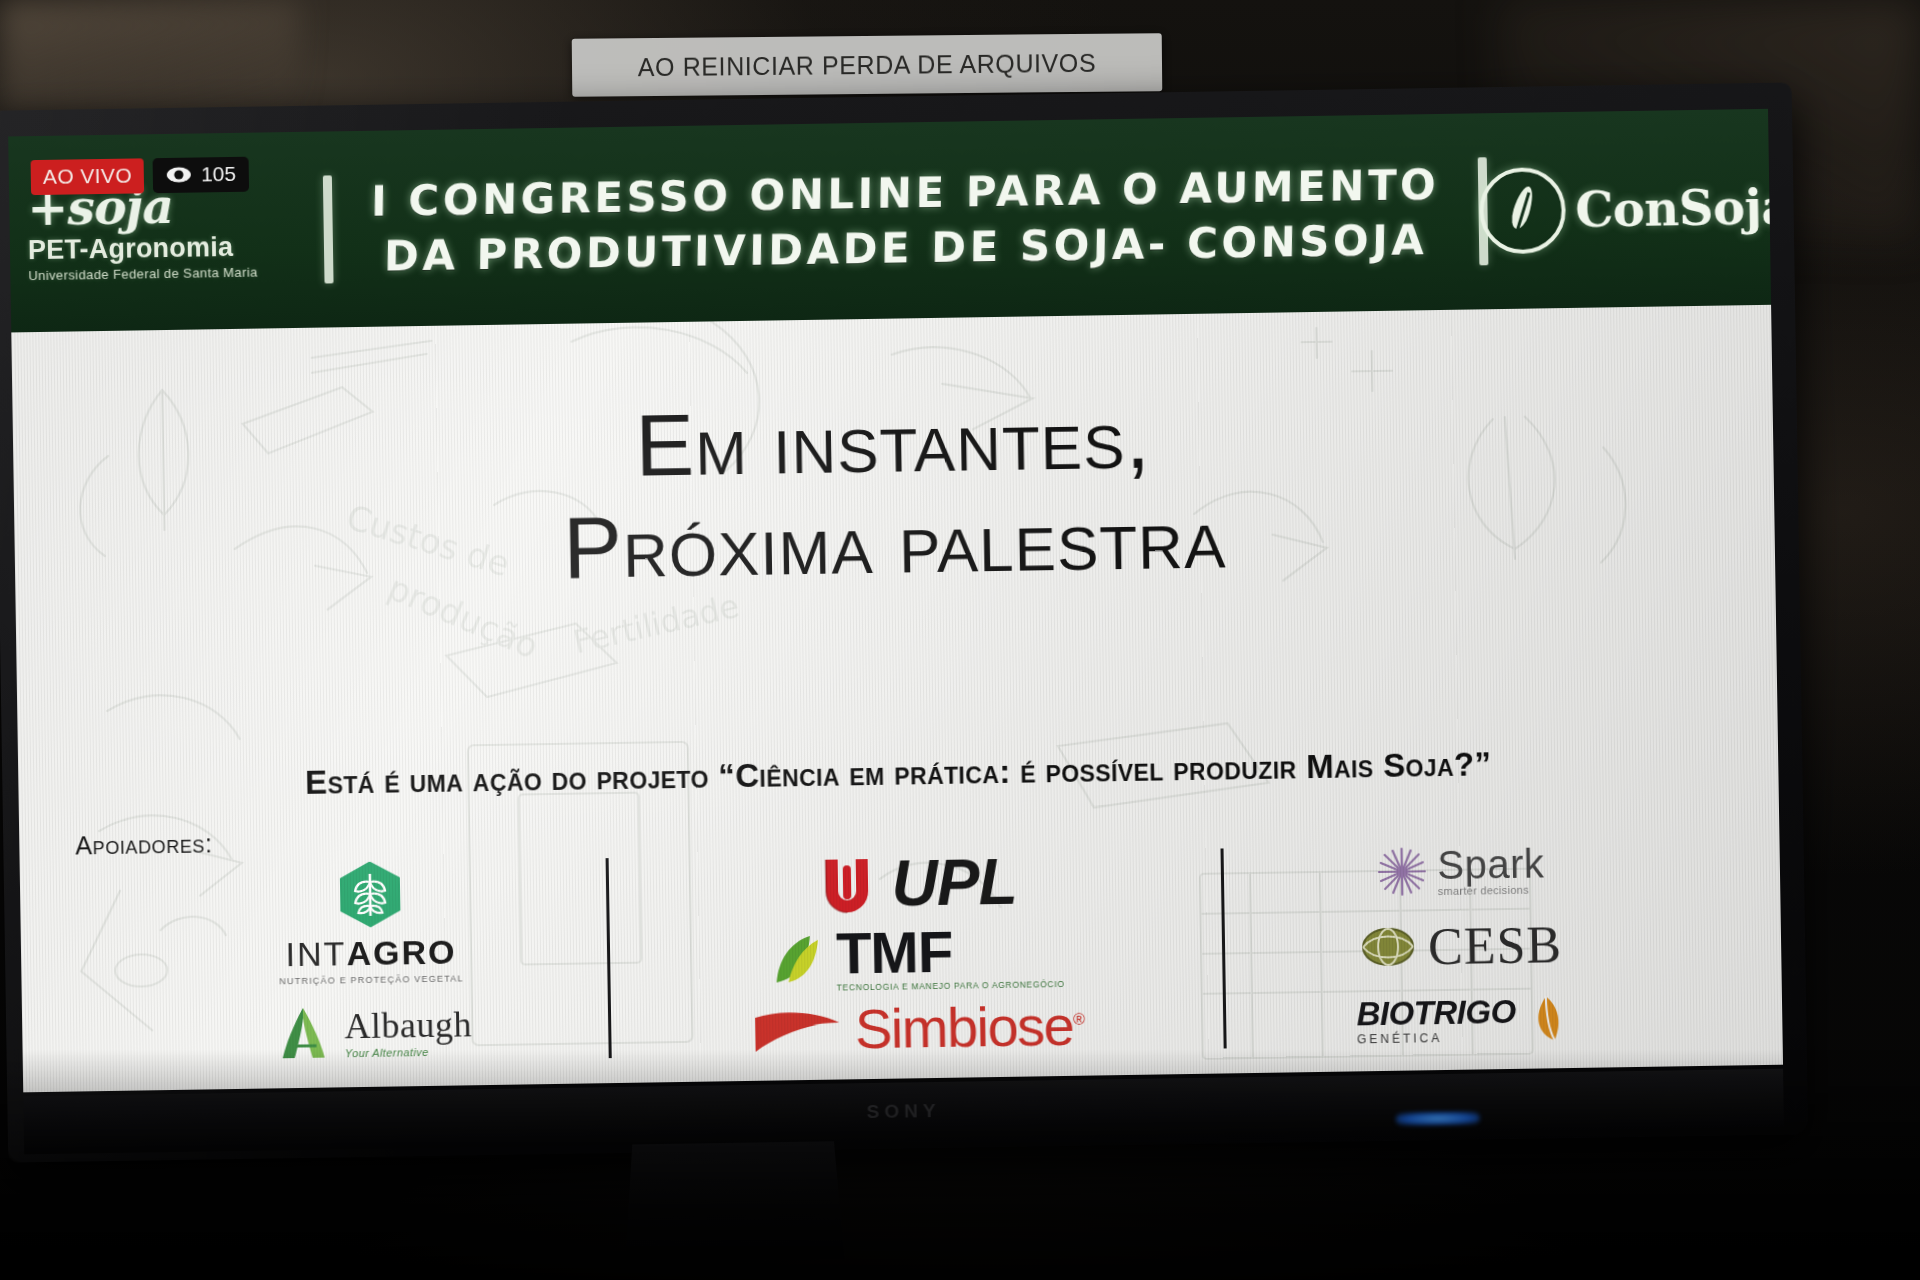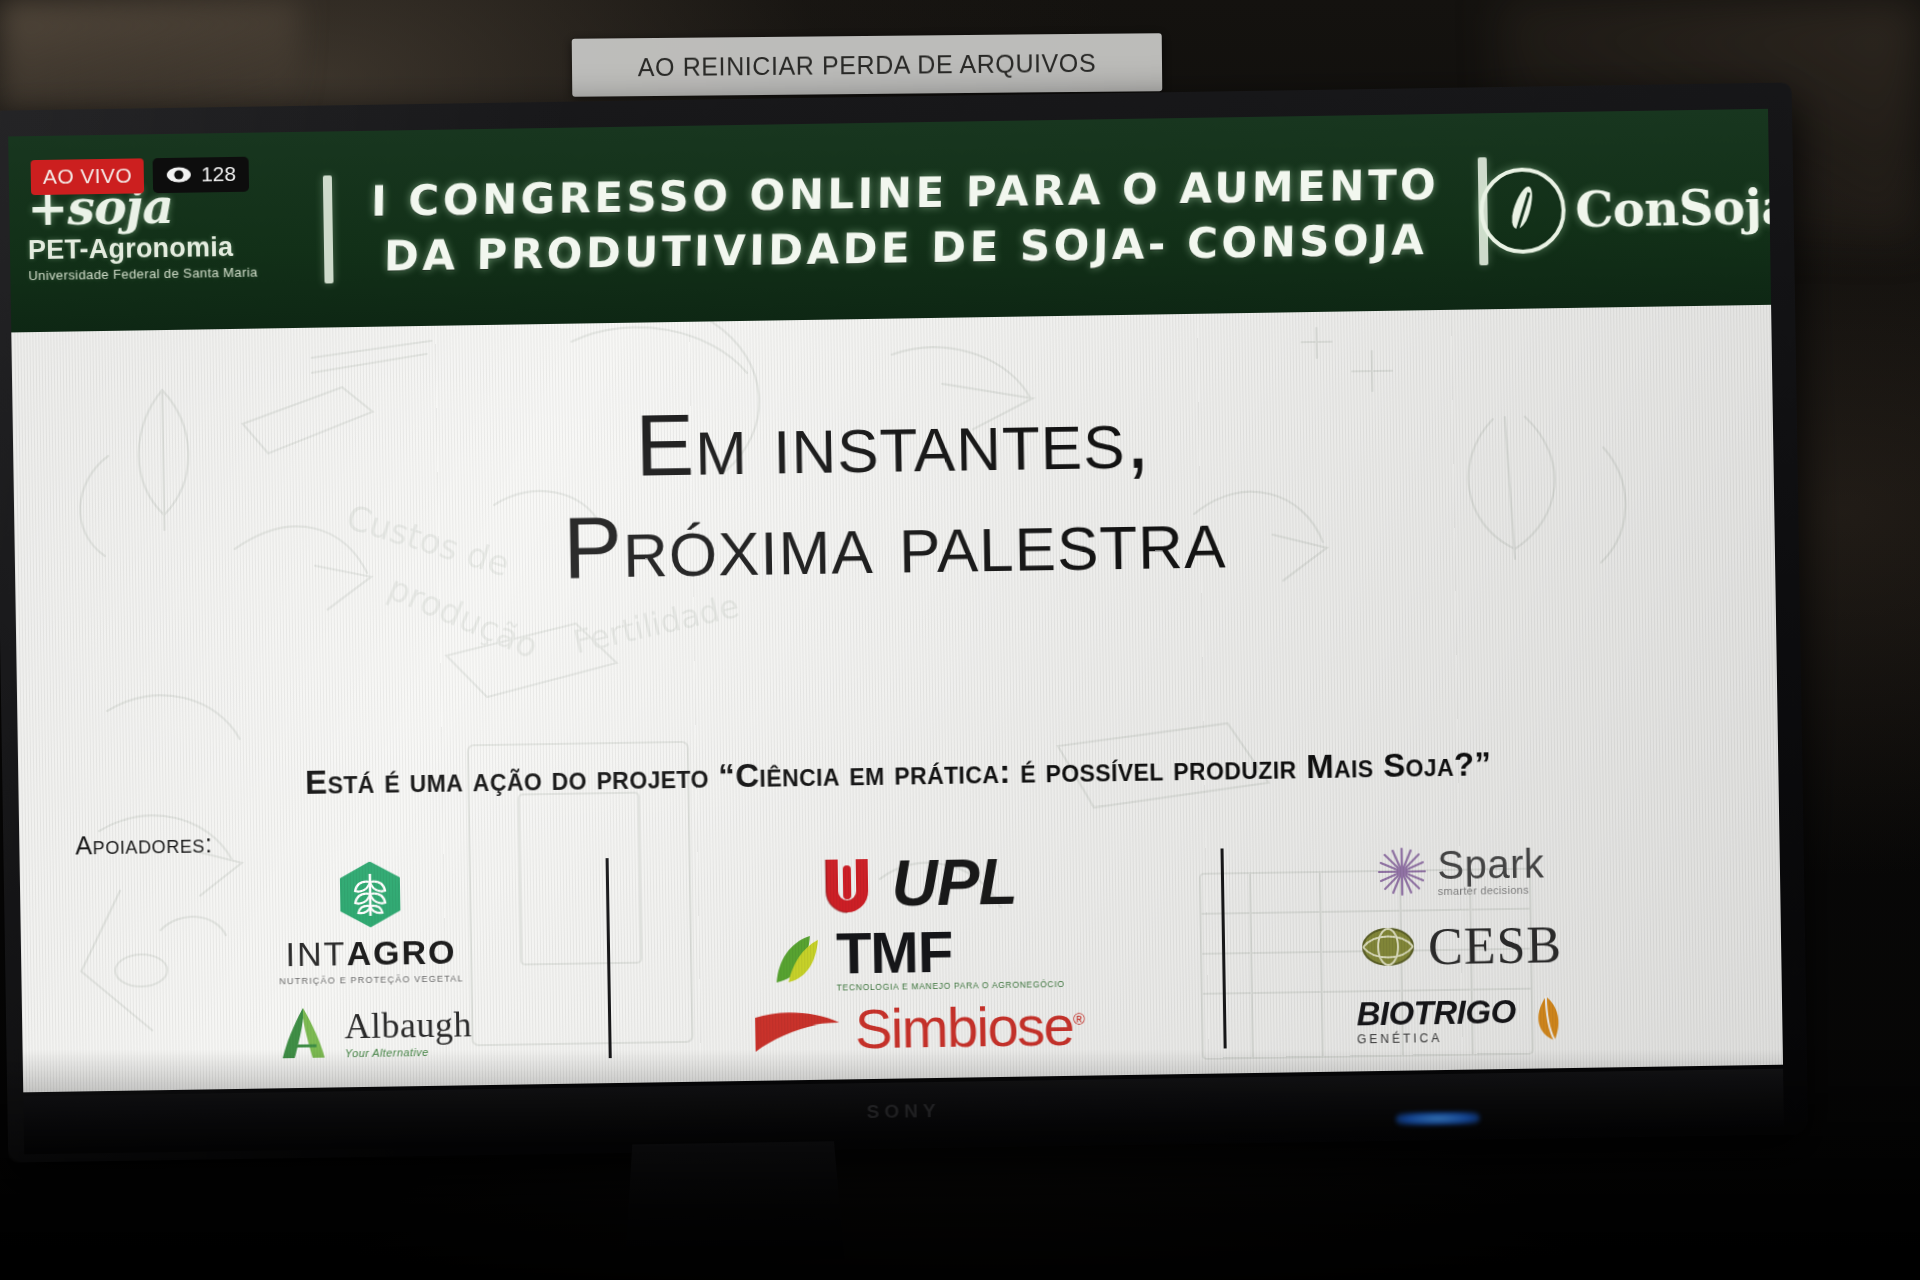--- a/index.html
+++ b/index.html
@@ -349,21 +349,21 @@
 
         <div class="live-row">
           <div class="live-badge">AO VIVO</div>
           <div class="view-badge">
             <span class="eye">
               <svg viewBox="0 0 26 16" width="26" height="16" aria-hidden="true">
                 <ellipse cx="13" cy="8" rx="12" ry="7.4" fill="#f2f2f2"></ellipse>
                 <circle cx="13" cy="8" r="4.6" fill="#0d0d0d"></circle>
               </svg>
             </span>
-            <span>128</span>
+            <span>105</span>
           </div>
         </div>
 
         <div class="body">
 
           <div class="doodles">
             <svg viewBox="0 0 1760 760" preserveAspectRatio="none" aria-hidden="true">
               <g fill="none" stroke="#6b7a6b" stroke-width="2.2" stroke-linecap="round">
                 <path d="M150 60 C120 95 115 150 150 185 C185 150 182 95 150 60 Z"></path>
                 <path d="M150 60 L150 200"></path>

